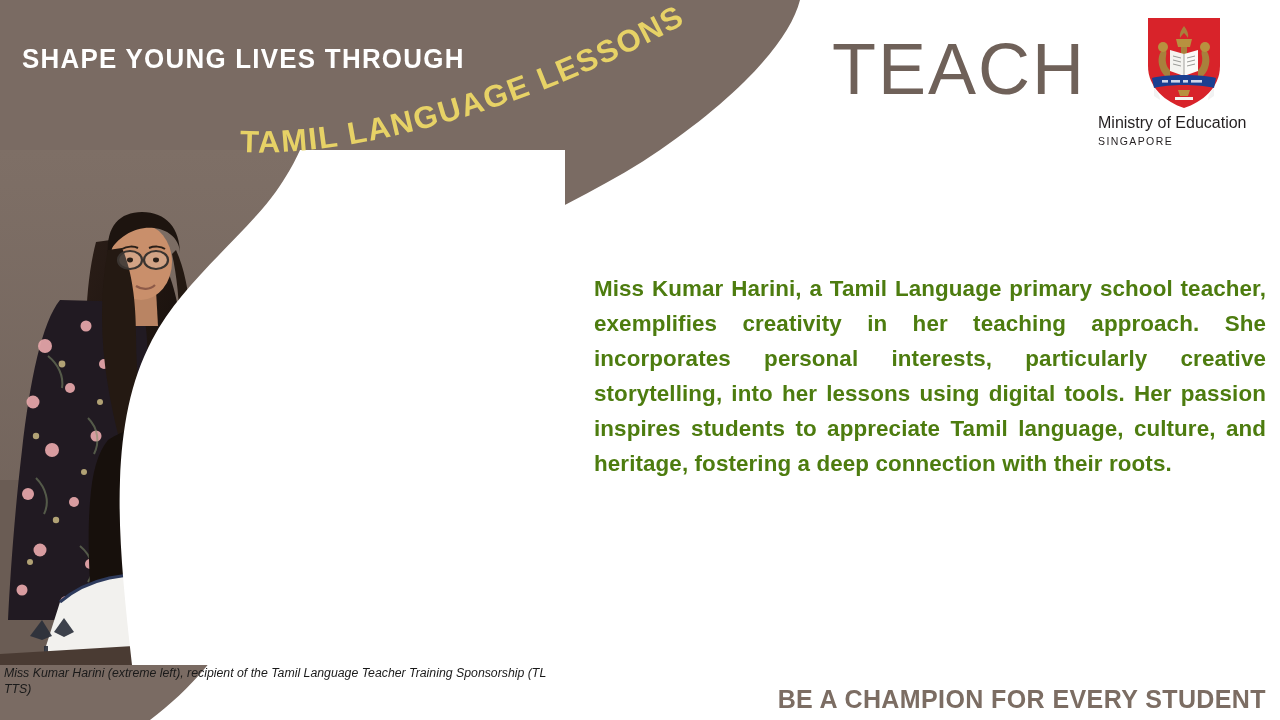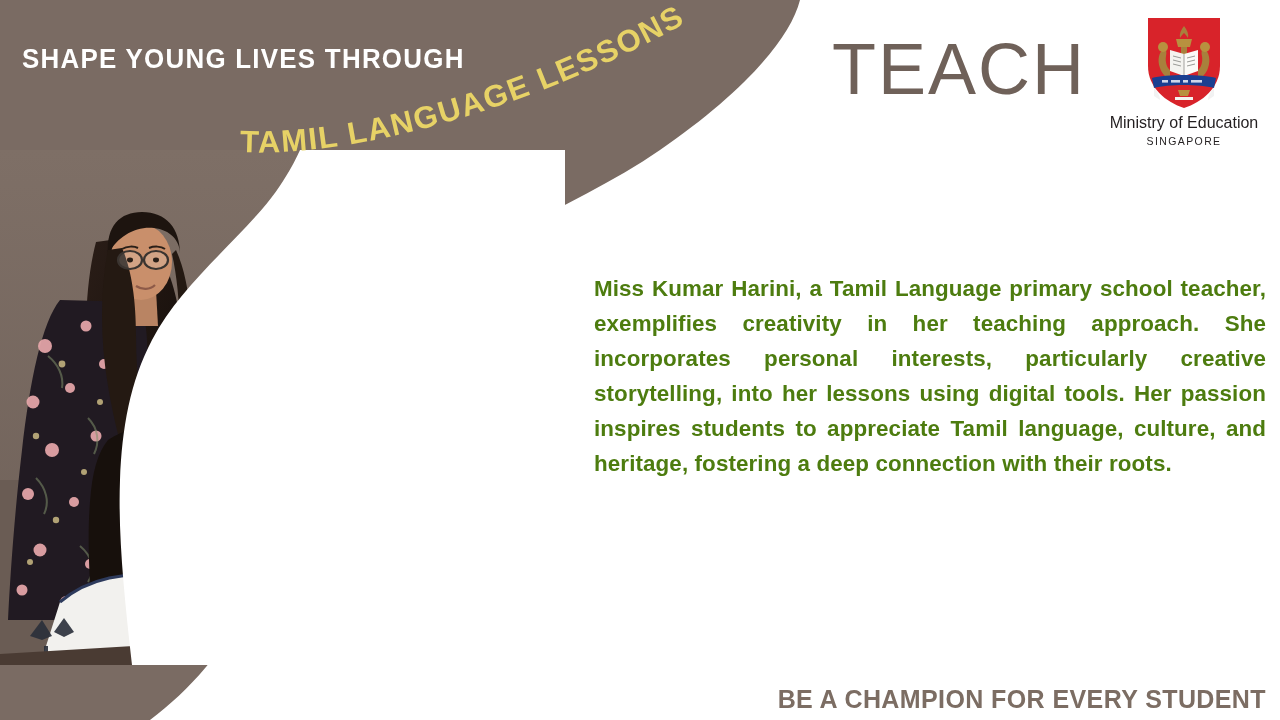--- a/index.html
+++ b/index.html
@@ -69,21 +69,20 @@
     font-weight:normal;
     letter-spacing:2px;
     line-height:1;
   }
 
   
   .moe{
     position:absolute;
     left:1098px; top:14px;
     width:172px;
-    text-align:center;
   }
   .moe .crest{display:block;margin:0 auto;}
   .moe .moe-name{
     margin-top:5px;
     color:#231f20;
     font-size:16px;
     line-height:1.05;
     font-weight:normal;
   }
   .moe .moe-country{
@@ -412,16 +411,17 @@
       </g>
       <path d="M12,74 C16,78 18,82 18,86 L12,82 Z" fill="#f2f2f2"></path>
       <path d="M72,74 C68,78 66,82 66,86 L72,82 Z" fill="#f2f2f2"></path>
     </svg>
     <div class="moe-name">Ministry of Education</div>
     <div class="moe-country">SINGAPORE</div>
   </div>
 
   <p class="body-copy">Miss Kumar Harini, a Tamil Language primary school teacher, exemplifies creativity in her teaching approach. She incorporates personal interests, particularly creative storytelling, into her lessons using digital tools. Her passion inspires students to appreciate Tamil language, culture, and heritage, fostering a deep connection with their roots.</p>
 
+  <div class="caption">Miss Kumar Harini (extreme left), recipient of the Tamil Language Teacher Training Sponsorship (TL TTS)</div>
 
   <div class="tagline">BE A CHAMPION FOR EVERY STUDENT</div>
 
 </div>
 
 </body></html>

